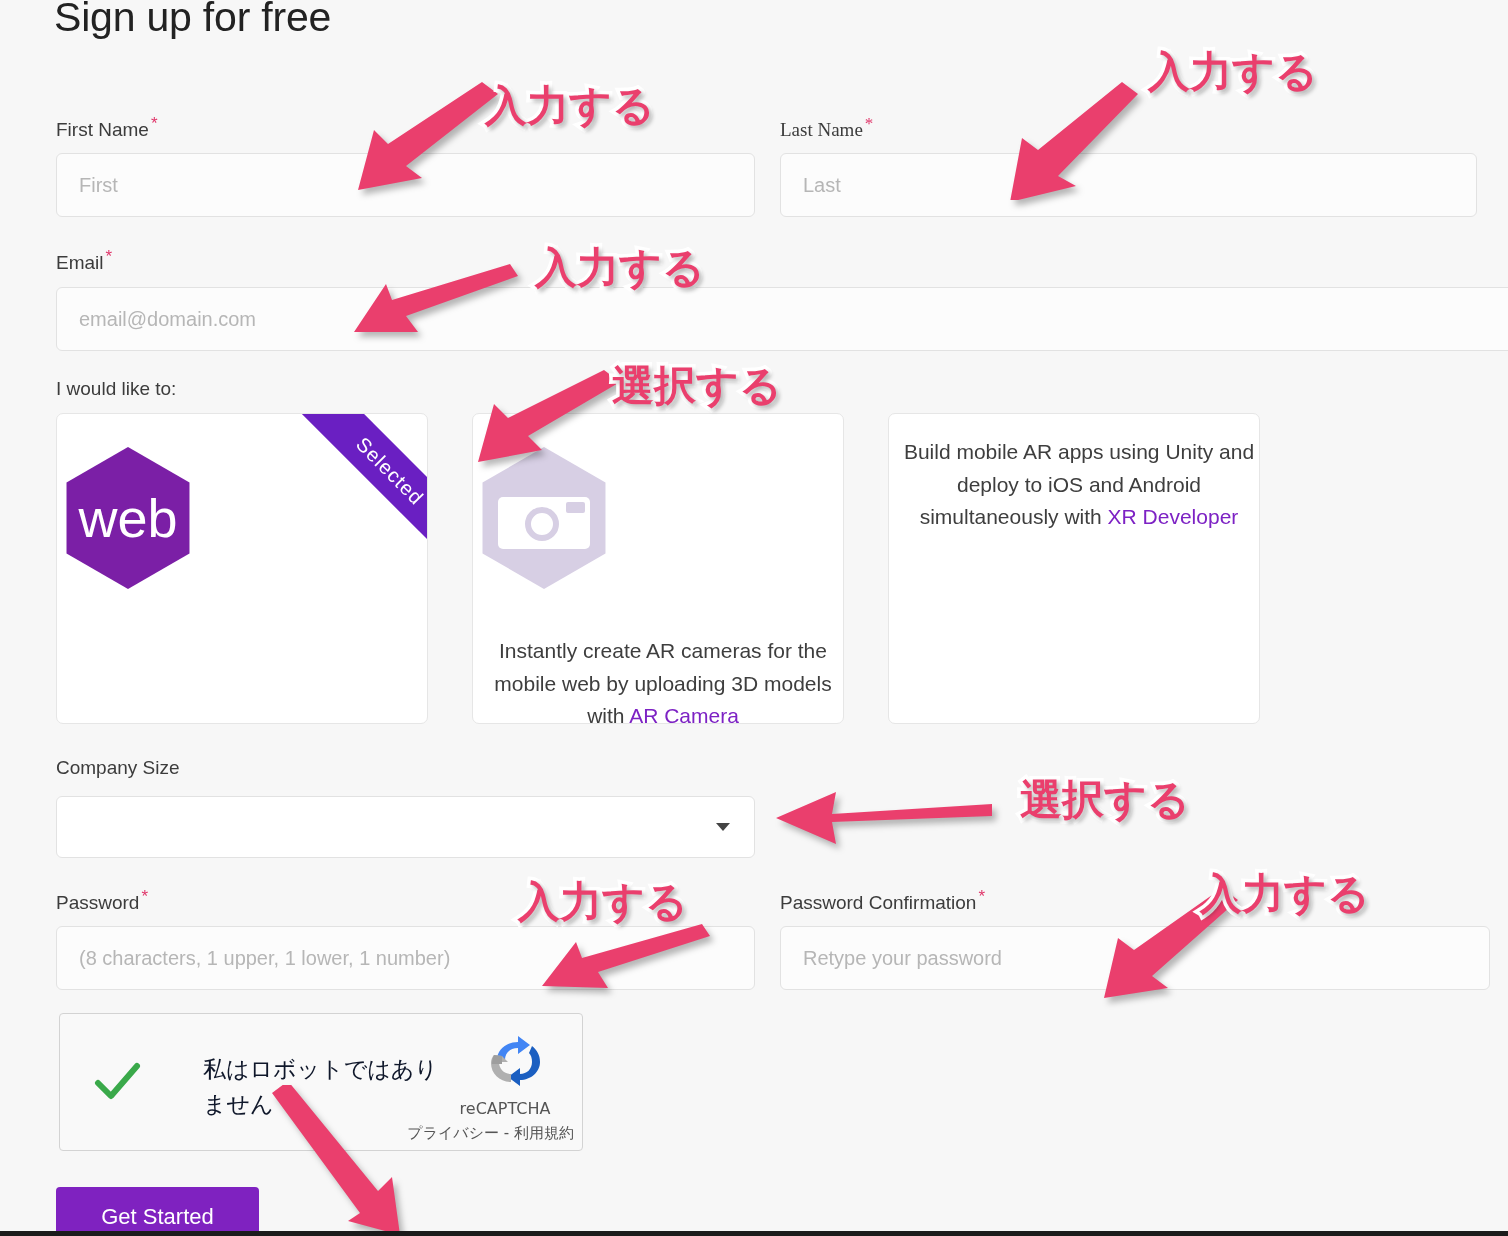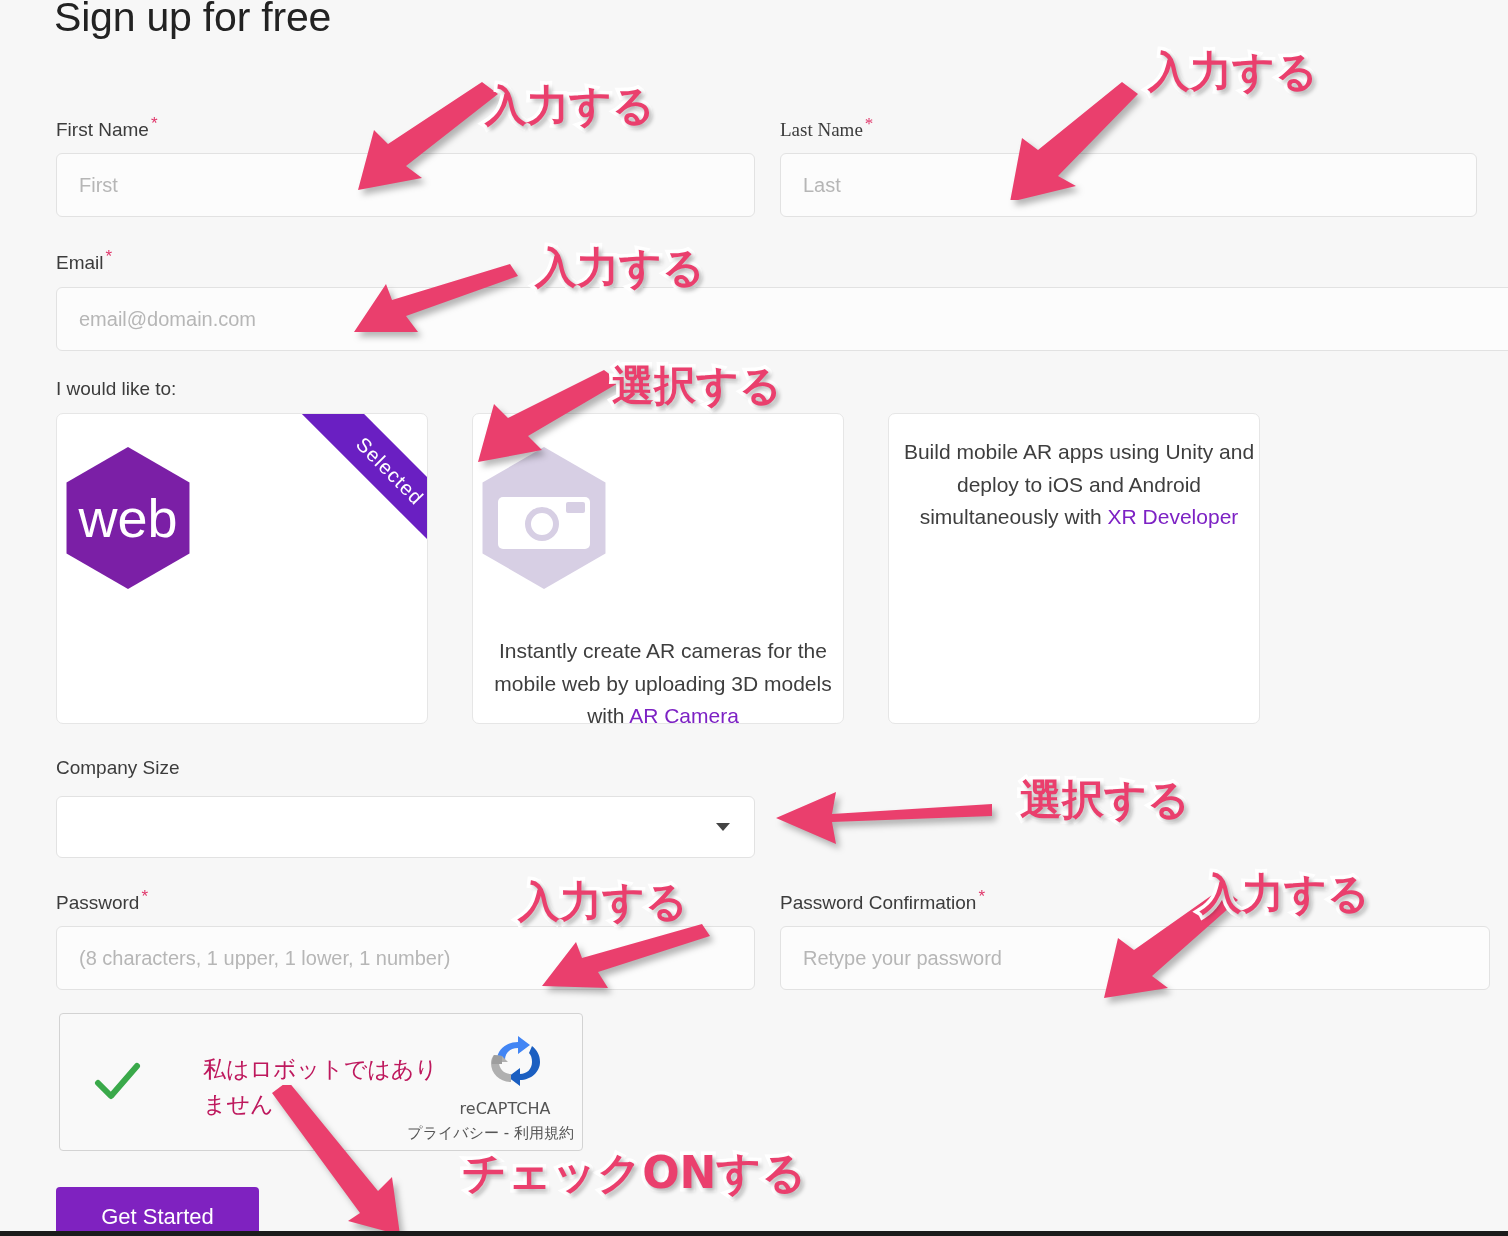--- a/index.html
+++ b/index.html
@@ -107,21 +107,21 @@
   .recaptcha {
     position: absolute; left: 59px; top: 1013px;
     width: 524px; height: 138px;
     background: #f9f9f9; border: 1px solid #d3d3d3; border-radius: 4px;
   }
   .rc-check {
     position: absolute; left: 33px; top: 44px; width: 48px; height: 48px;
   }
   .rc-label {
     position: absolute; left: 143px; top: 38px; width: 250px;
-    font-size: 23px; line-height: 1.5; color: #be185d;
+    font-size: 23px; line-height: 1.5; color: #0f172a;
     font-family: "DejaVu Sans", sans-serif;
   }
   .rc-logo { position: absolute; right: 28px; top: 22px; width: 74px; height: 56px; }
   .rc-brand {
     position: absolute; right: 12px; top: 85px; width: 130px; text-align: center;
     font-size: 16px; color: #555; font-family: "DejaVu Sans", sans-serif;
   }
   .rc-terms {
     position: absolute; right: 8px; top: 110px; width: 220px; text-align: right;
     font-size: 15px; color: #555; font-family: "DejaVu Sans", sans-serif;
@@ -293,16 +293,15 @@
   <div class="anno" style="left:518px; top:874px; font-size:42px;">入力する</div>
 
   <svg class="anno-arrow arrow-shadow" style="left:1090px; top:890px; width:160px; height:110px;" viewBox="0 0 160 110">
     <path d="M148 4 L62 80 L78 92 L14 102 L28 42 L44 54 L132 -8 Z" fill="#ea3f6d" transform="translate(0,6)"></path>
   </svg>
   <div class="anno" style="left:1200px; top:866px; font-size:42px;">入力する</div>
 
   <svg class="anno-arrow arrow-shadow" style="left:250px; top:1085px; width:160px; height:150px;" viewBox="0 0 160 150">
     <path d="M22 8 L110 128 L98 136 L150 150 L142 92 L128 106 L38 -4 Z" fill="#ea3f6d"></path>
   </svg>
-  <div class="anno" style="left:462px; top:1144px; font-size:44px;">チェックONする</div>
 
   <div class="bottom-bar"></div>
 </div>
 
 </body></html>

